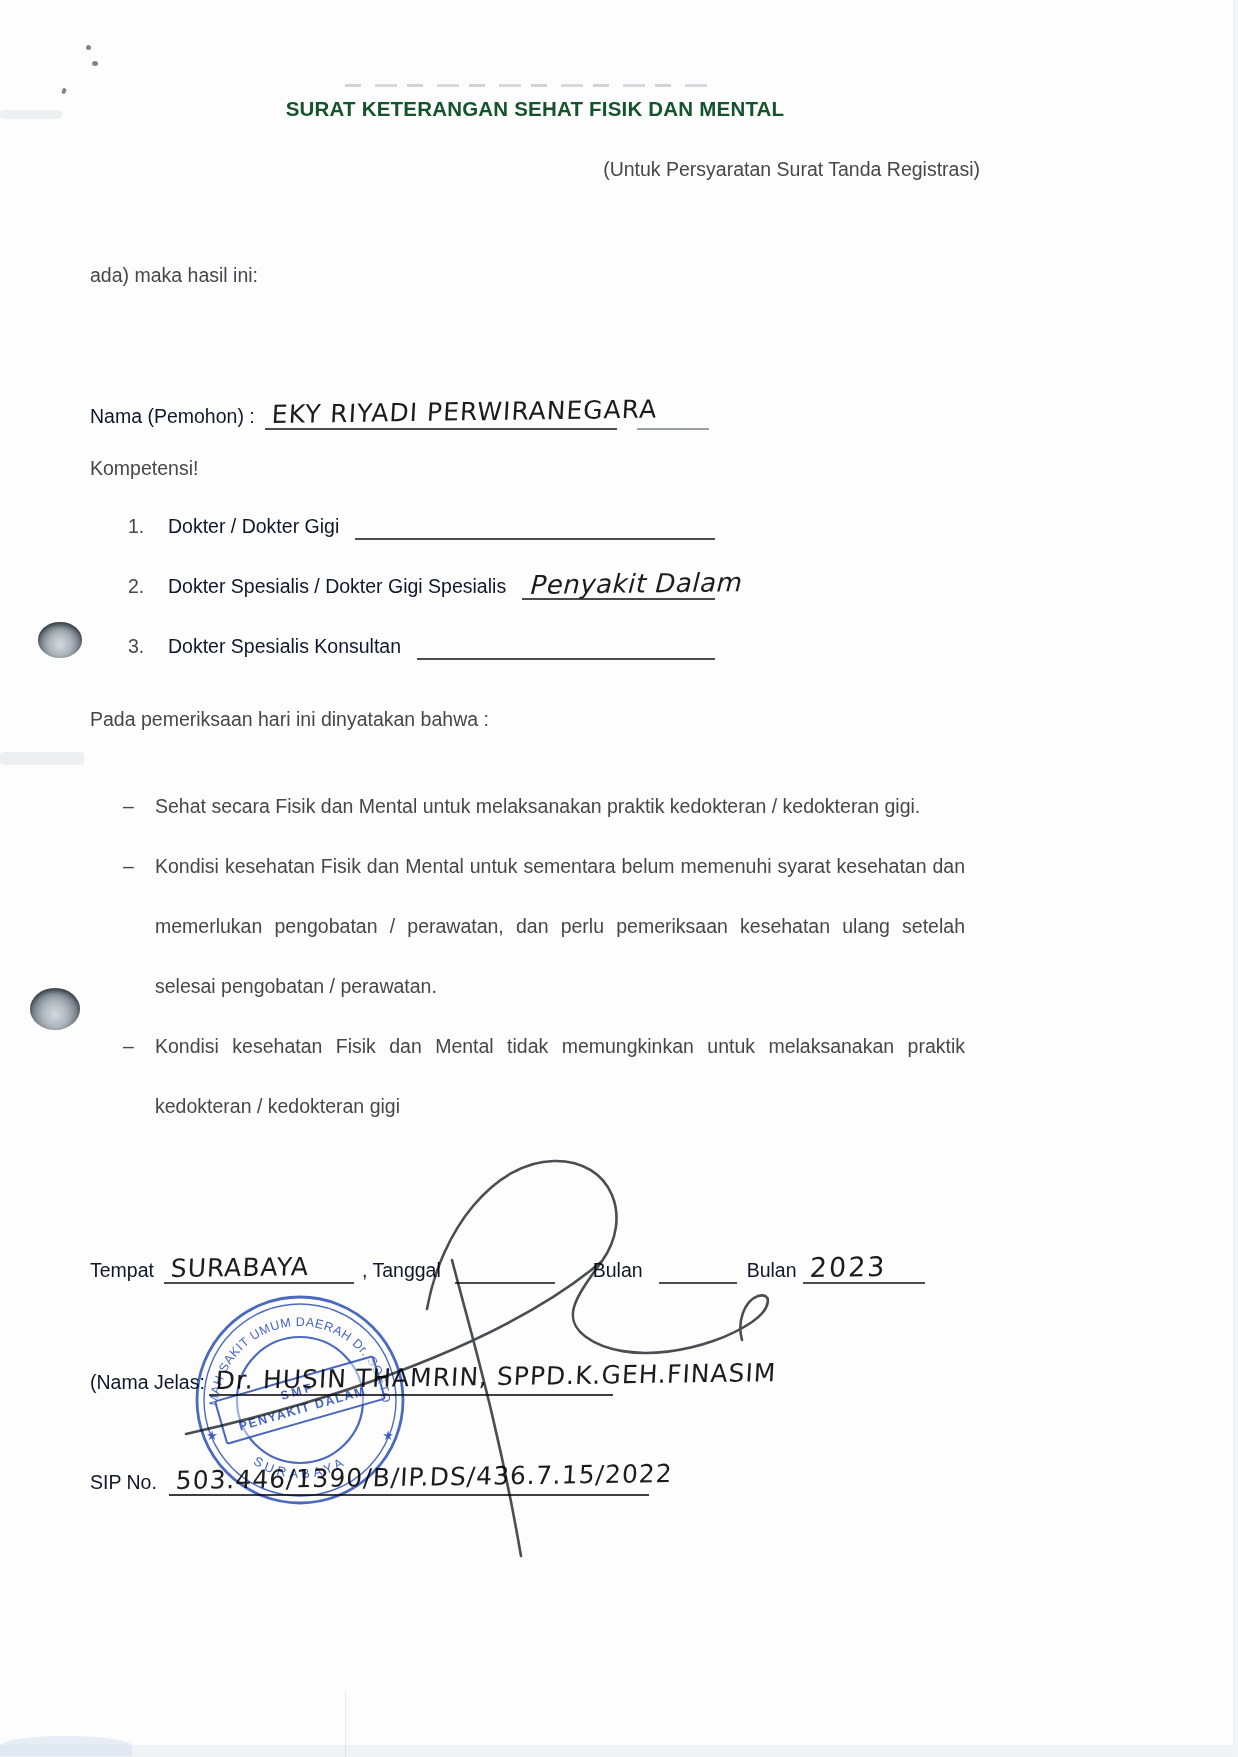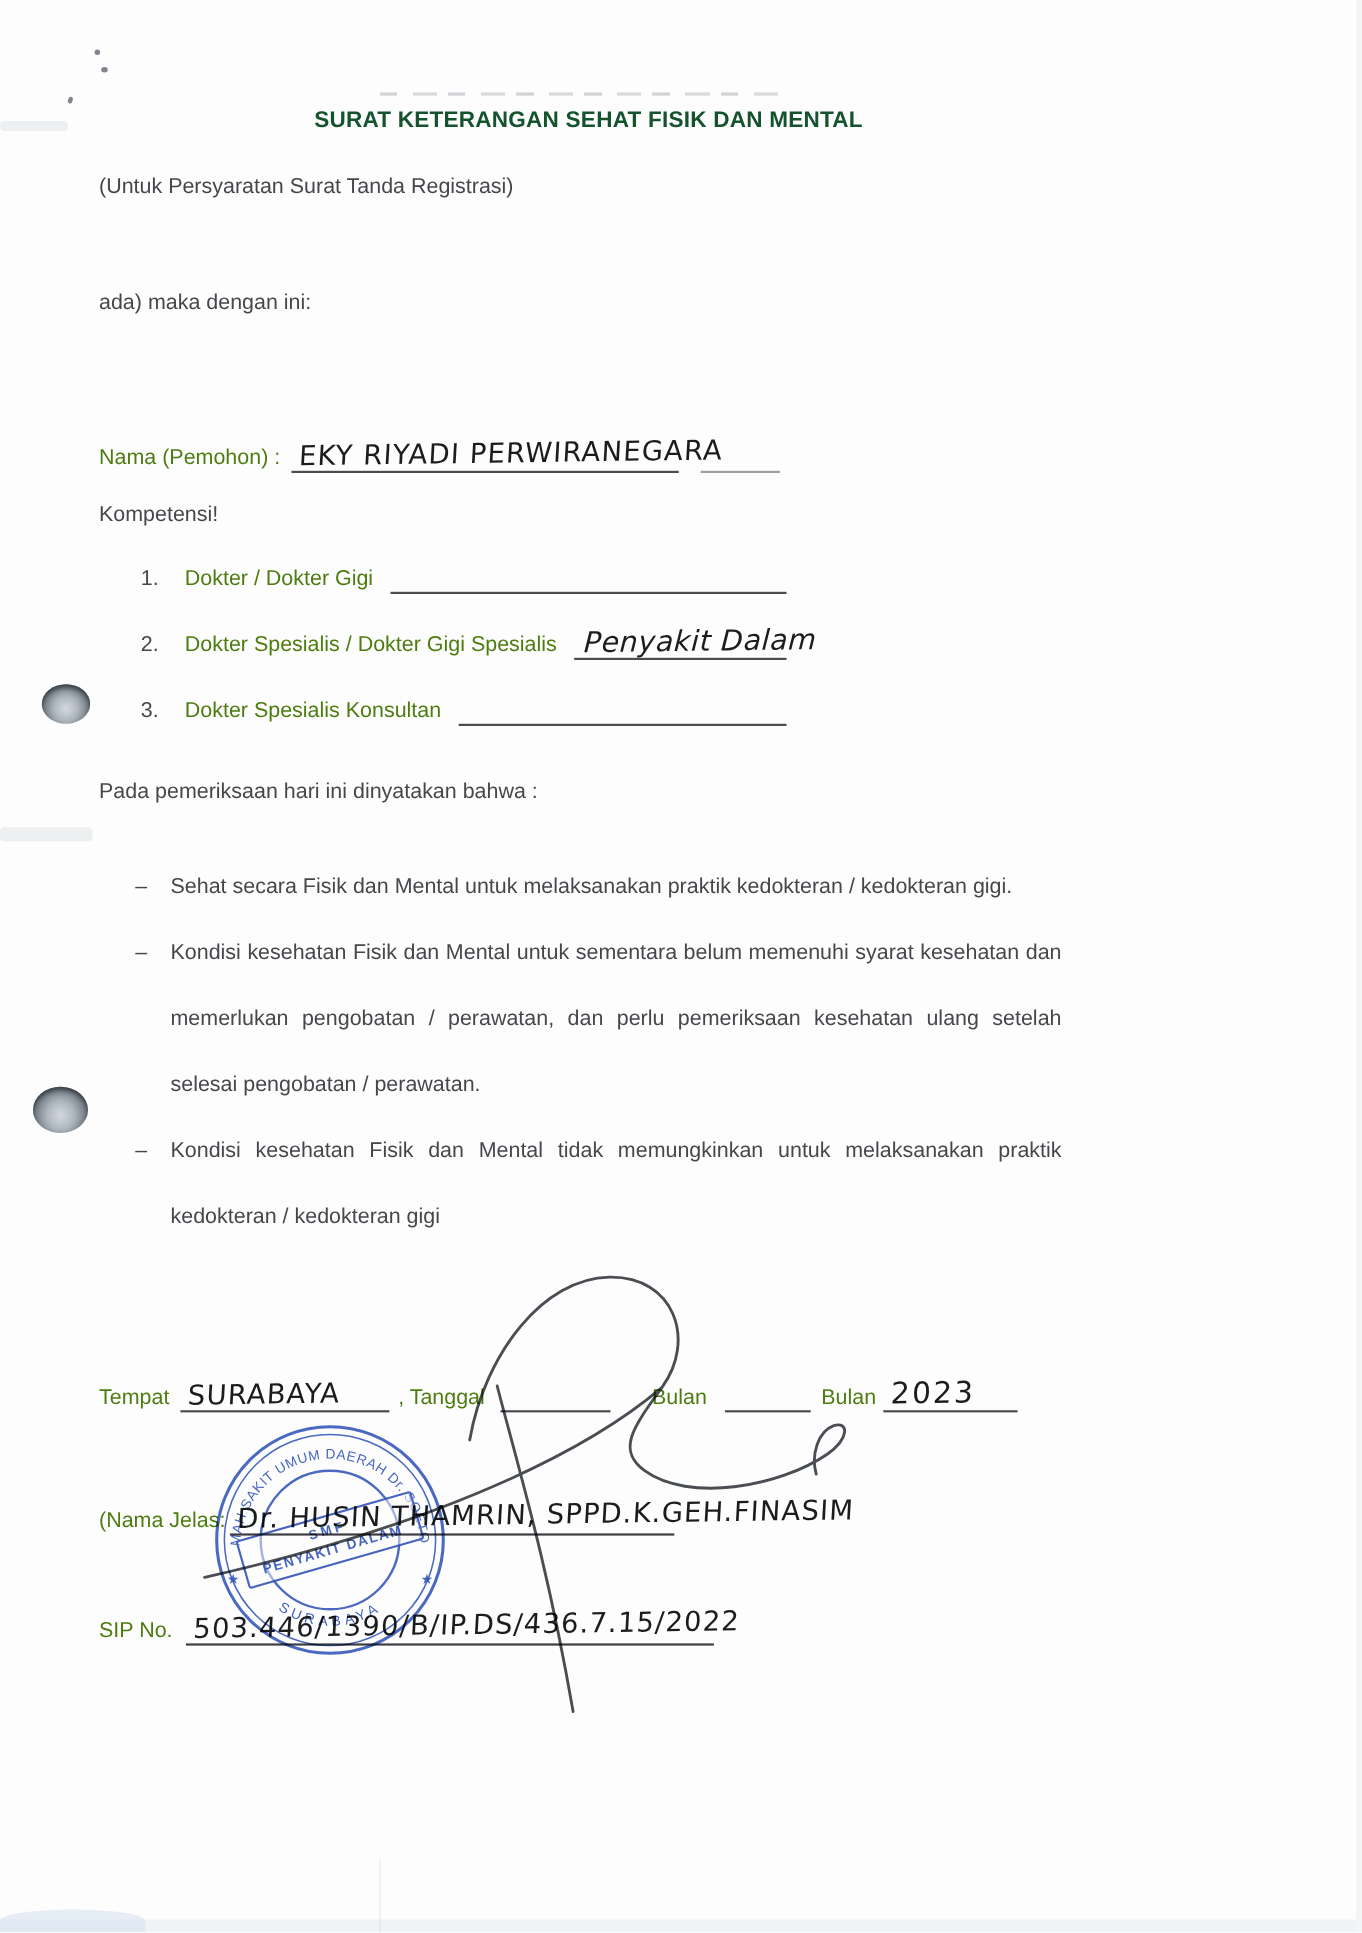--- a/index.html
+++ b/index.html
@@ -27,34 +27,34 @@
   .right-edge{position:absolute;right:0;top:0;width:5px;height:1757px;background:#f3f4f6;}
   .hole-punch{position:absolute;border-radius:50%;
     background:radial-gradient(ellipse at 50% 62%, #d3d9de 0%, #aeb6bd 35%, #737c85 65%, #454d55 88%, #3a4148 100%);
     box-shadow:inset 0 3px 4px rgba(20,25,30,.55);}
   .hp1{left:38px;top:622px;width:44px;height:36px;}
   .hp2{left:30px;top:988px;width:50px;height:42px;}
   
   .printed{position:absolute;font-size:19.5px;line-height:26px;color:#45474b;}
   .title-block{left:90px;top:96px;width:890px;text-align:center;}
   .doc-title{font-weight:bold;font-size:20.5px;color:#14532d;letter-spacing:.2px;}
-  .doc-subtitle{left:90px;top:156px;width:890px;text-align:left;font-size:19.5px;}
+  .doc-subtitle{left:90px;top:156px;width:890px;text-align:right;font-size:19.5px;}
   .intro{left:90px;top:256px;width:890px;line-height:38px;}
   .intro span{display:block;}
   .heading{left:90px;top:455px;}
   .statement-heading{left:90px;top:706px;}
   
   .hw{font-family:"DejaVu Sans",sans-serif;color:#1b1c1e;display:inline-block;white-space:nowrap;
       transform:rotate(-0.8deg) skewX(-4deg);transform-origin:left bottom;}
   .hw-caps{font-size:25px;letter-spacing:1px;}
   .hw-cursive{font-style:italic;font-size:26px;letter-spacing:.5px;}
   .hw-year{font-size:27px;letter-spacing:2px;}
   
   .row{position:absolute;display:flex;align-items:flex-end;}
-  .row .lbl{flex:none;font-size:19.5px;color:#4d7c0f;padding-bottom:2px;}
+  .row .lbl{flex:none;font-size:19.5px;color:#0f172a;padding-bottom:2px;}
   .uline{position:relative;border-bottom:2px solid #4a4c50;flex:none;height:36px;}
   .uline .hw{position:absolute;left:6px;bottom:-1px;}
   .nama-row{left:90px;top:386px;width:740px;height:44px;}
   .nama-line{width:352px;margin-left:10px;}
   .nama-ext{width:72px;margin-left:20px;border-bottom:2px solid #9aa0a6;height:30px;}
   .k-item{left:128px;width:587px;height:38px;}
   .ki1{top:502px;} .ki2{top:562px;} .ki3{top:622px;}
   .knum{flex:none;width:40px;font-size:19.5px;padding-bottom:2px;}
   .kline{flex:1;margin-left:16px;border-bottom:2px solid #4a4c50;height:34px;position:relative;}
   .kline .hw{position:absolute;left:8px;bottom:-2px;}
@@ -99,21 +99,21 @@
   <div class="right-edge"></div>
   <div class="hole-punch hp1"></div>
   <div class="hole-punch hp2"></div>
 
   <div class="printed title-block">
     <span class="doc-title">SURAT KETERANGAN SEHAT FISIK DAN MENTAL</span>
   </div>
   <div class="printed doc-subtitle">(Untuk Persyaratan Surat Tanda Registrasi)</div>
 
   <div class="printed intro">
-    <span>ada) maka dengan ini:</span>
+    <span>ada) maka hasil ini:</span>
   </div>
 
   <div class="row nama-row">
     <span class="lbl">Nama (Pemohon) :</span>
     <span class="uline nama-line">
       <span class="hw hw-caps">EKY RIYADI PERWIRANEGARA</span>
     </span>
     <span class="nama-ext"></span>
   </div>
 

